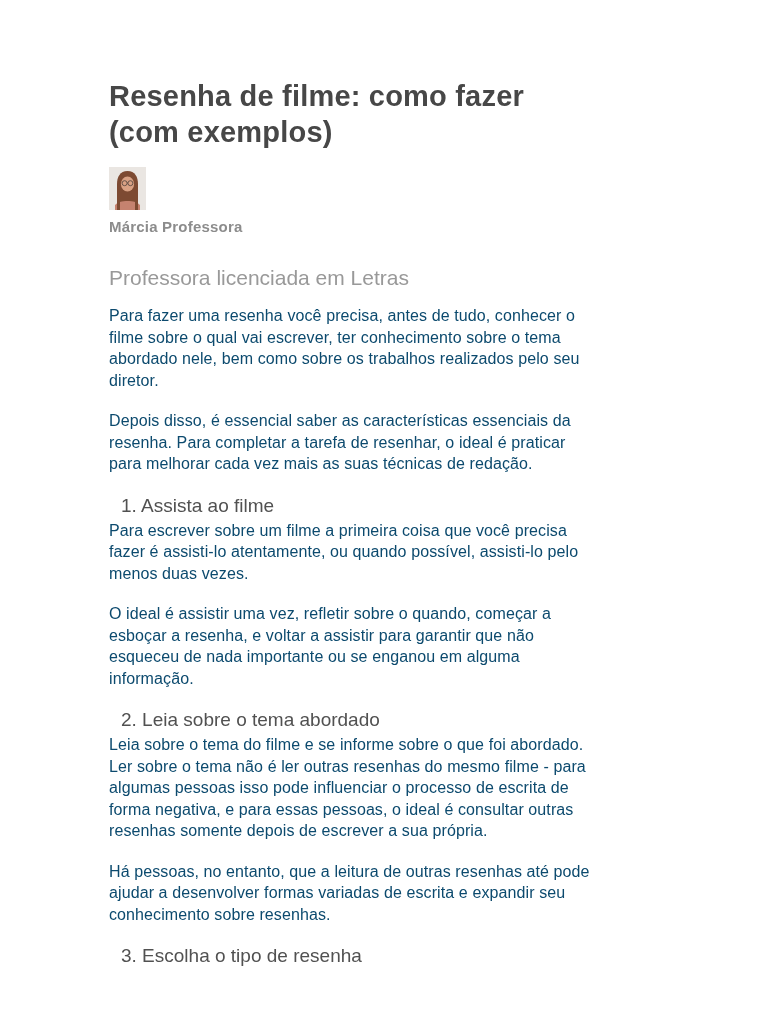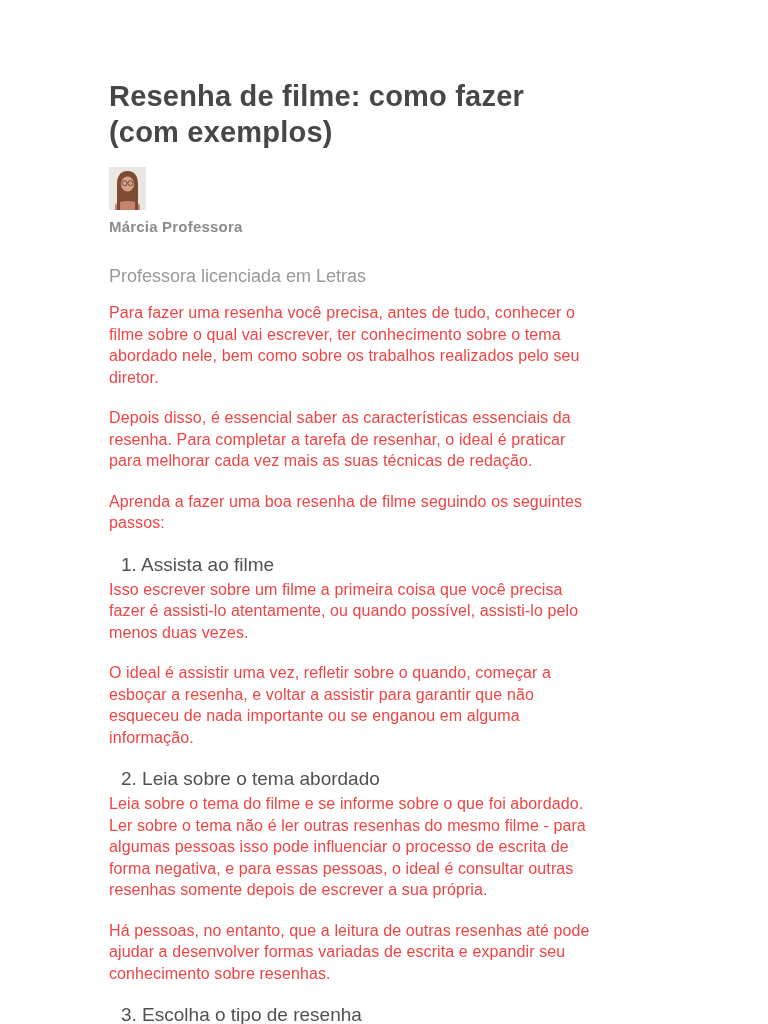--- a/index.html
+++ b/index.html
@@ -37,28 +37,28 @@
   }
   .avatar svg { display: block; }
   .author-name {
     font-size: 15px;
     font-weight: bold;
     color: #8c8c8c;
     margin: 0 0 31px 0;
     letter-spacing: 0.2px;
   }
   .author-role {
-    font-size: 18px;
+    font-size: 21px;
     color: #999999;
     margin: 0 0 15px 0;
   }
   .b-para {
     font-size: 16px;
     line-height: 21.5px;
-    color: #ef4444;
+    color: #0c4a6e;
     margin: 0 0 19px 0;
     letter-spacing: 0.1px;
   }
   .b-heading {
     font-size: 19px;
     line-height: 24px;
     font-weight: normal;
     color: #515151;
     margin: 0 0 2px 12px;
   }
@@ -86,23 +86,22 @@
     </span>
   </div>
 
   <div class="author-name">Márcia Professora</div>
 
   <div class="author-role">Professora licenciada em Letras</div>
 
   <div id="article-body">
       <p class="b-para">Para fazer uma resenha você precisa, antes de tudo, conhecer o filme sobre o qual vai escrever, ter conhecimento sobre o tema abordado nele, bem como sobre os trabalhos realizados pelo seu diretor.</p>
       <p class="b-para">Depois disso, é essencial saber as características essenciais da resenha. Para completar a tarefa de resenhar, o ideal é praticar para melhorar cada vez mais as suas técnicas de redação.</p>
-      <p class="b-para">Aprenda a fazer uma boa resenha de filme seguindo os seguintes passos:</p>
       <h2 class="b-heading">1. Assista ao filme</h2>
-      <p class="b-para">Isso escrever sobre um filme a primeira coisa que você precisa fazer é assisti-lo atentamente, ou quando possível, assisti-lo pelo menos duas vezes.</p>
+      <p class="b-para">Para escrever sobre um filme a primeira coisa que você precisa fazer é assisti-lo atentamente, ou quando possível, assisti-lo pelo menos duas vezes.</p>
       <p class="b-para">O ideal é assistir uma vez, refletir sobre o quando, começar a esboçar a resenha, e voltar a assistir para garantir que não esqueceu de nada importante ou se enganou em alguma informação.</p>
       <h2 class="b-heading">2. Leia sobre o tema abordado</h2>
       <p class="b-para">Leia sobre o tema do filme e se informe sobre o que foi abordado. Ler sobre o tema não é ler outras resenhas do mesmo filme - para algumas pessoas isso pode influenciar o processo de escrita de forma negativa, e para essas pessoas, o ideal é consultar outras resenhas somente depois de escrever a sua própria.</p>
       <p class="b-para">Há pessoas, no entanto, que a leitura de outras resenhas até pode ajudar a desenvolver formas variadas de escrita e expandir seu conhecimento sobre resenhas.</p>
       <h2 class="b-heading">3. Escolha o tipo de resenha</h2>
     </div>
 
 </div>
 
 </body></html>

